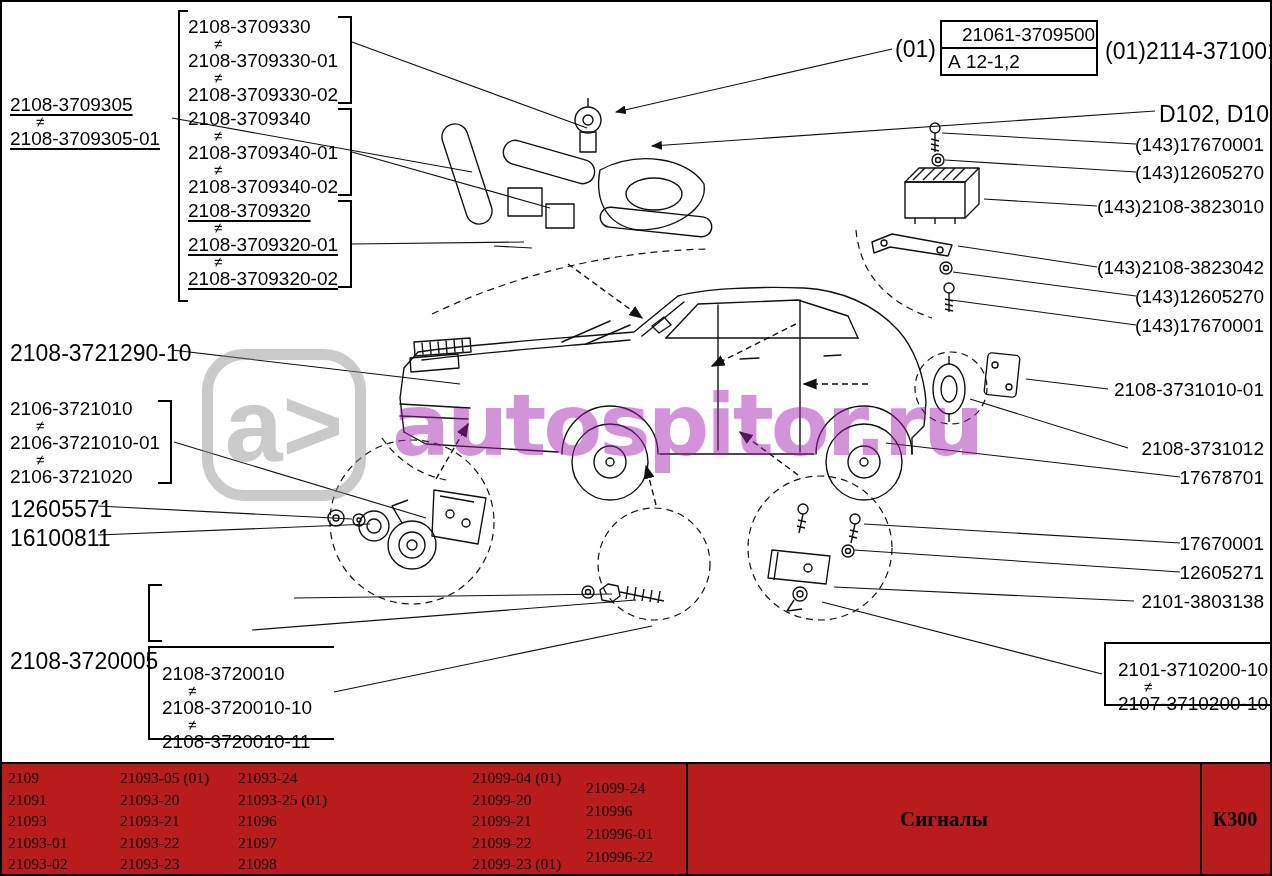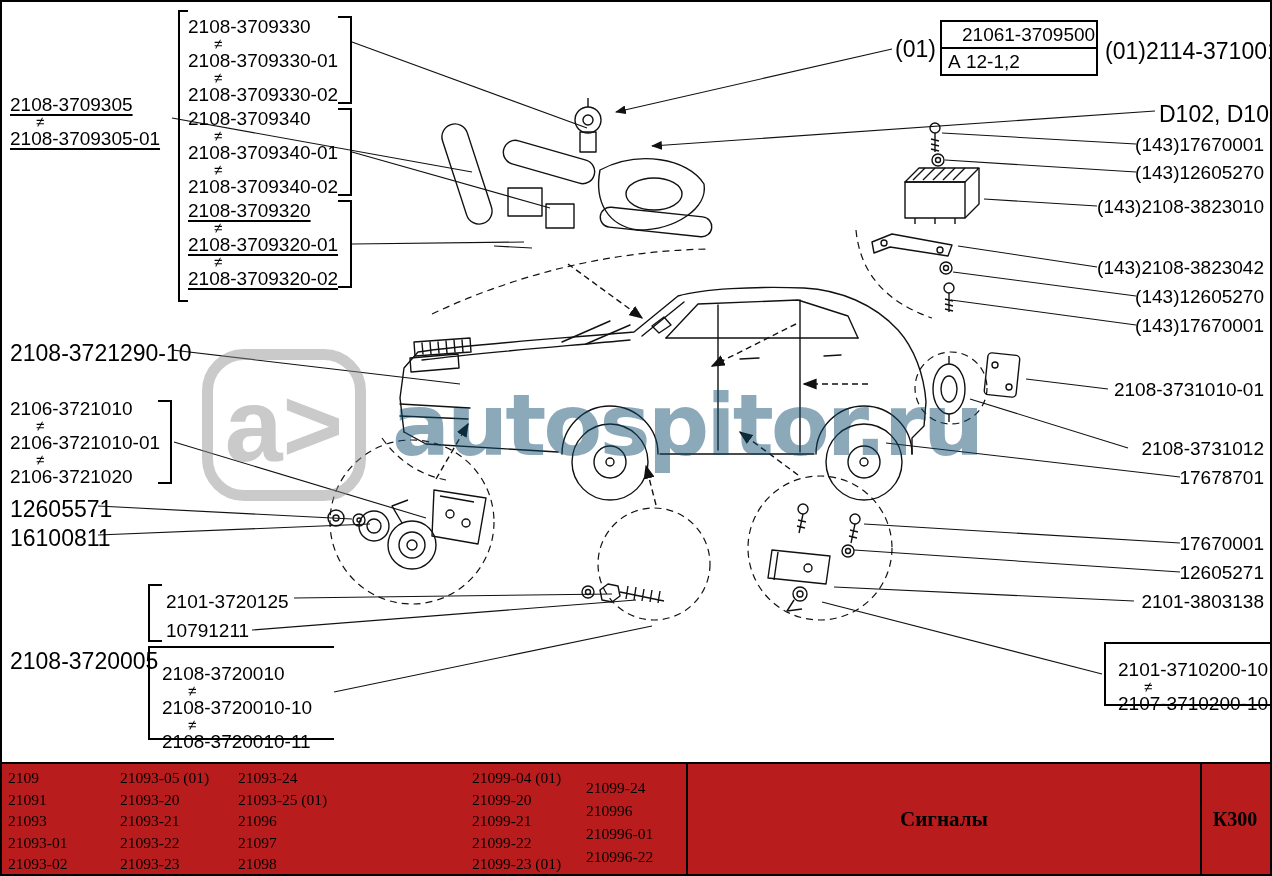--- a/index.html
+++ b/index.html
@@ -18,21 +18,21 @@
   .grp.in{padding:15px 0 0 12px}
   .bracket-r{position:absolute;border:2px solid #000;border-left:none;z-index:9}
   .box-l{position:absolute;border:2px solid #000;border-right:none;z-index:9}
   .lbl-in{position:absolute;left:12px;top:28px;font-size:19px;white-space:nowrap}
   .right-lbl{position:absolute;right:6px;text-align:right;font-size:19px;white-space:nowrap;z-index:10}
   .box61{position:absolute;left:938px;top:18px;width:158px;height:56px;border:2px solid #000;z-index:10;background:transparent}
   .box61 .r1{height:27px;line-height:25px;padding-left:20px;border-bottom:2px solid #000;font-size:19px;white-space:nowrap}
   .box61 .r2{line-height:26px;padding-left:6px;font-size:19px;white-space:nowrap}
   .watermark{position:absolute;left:200px;top:328px;width:900px;height:190px;display:flex;align-items:center;gap:26px;z-index:6;opacity:.47;pointer-events:none}
   .wm-logo{width:164px;height:152px;border:11px solid #8f8f8f;border-radius:42px;display:flex;align-items:center;justify-content:center;color:#8f8f8f;font-size:104px;font-weight:bold;flex:none}
-  .wm-text{color:#0c4a6e;font-size:86px;font-weight:bold;letter-spacing:-3px;font-family:"DejaVu Sans",sans-serif;white-space:nowrap}
+  .wm-text{color:#a21caf;font-size:86px;font-weight:bold;letter-spacing:-3px;font-family:"DejaVu Sans",sans-serif;white-space:nowrap}
   .footer{position:absolute;left:0;right:0;top:760px;bottom:0;border-top:2px solid #000;z-index:12;background:#b91c1c}
   .tcol{position:absolute;top:3px;font-family:"Liberation Serif",serif;font-size:15.5px;line-height:21.5px}
   .tcol div{white-space:nowrap}
   .tcol6{top:12px;line-height:23px}
   .vsep{position:absolute;top:0;bottom:0;border-left:2px solid #000}
   .tcell-title{position:absolute;left:686px;width:512px;top:0;bottom:0;display:flex;align-items:center;justify-content:center;font-family:"Liberation Serif",serif;font-size:21px;font-weight:bold}
   .tcell-code{position:absolute;left:1198px;right:0;top:0;bottom:0;display:flex;align-items:center;justify-content:center;font-family:"Liberation Serif",serif;font-size:20px;font-weight:bold}
 </style>
 </head>
 <body>
@@ -270,24 +270,20 @@
       <div class="pn">2106-3721010-01</div>
       <div class="pn neq">≠</div>
       <div class="pn">2106-3721020</div>
     </div>
   <div class="bracket-r" style="left:156px;top:398px;width:14px;height:84px"></div>
 
   <div class="lbl" style="left:8px;top:494px">12605571</div>
   <div class="lbl" style="left:8px;top:523px">16100811</div>
 
   <div class="box-l" style="left:146px;top:582px;width:14px;height:58px"></div>
-  <div class="grp abs wide" style="left:164px;top:585px">
-      <div class="pn">2101-3720125</div>
-      <div class="pn">10791211</div>
-    </div>
 
   <div class="lbl u" style="left:8px;top:646px">2108-3720005</div>
 
   <div class="box-l" style="left:146px;top:644px;width:186px;height:94px">
     <div class="grp in">
         <div class="pn">2108-3720010</div>
         <div class="pn neq">≠</div>
         <div class="pn">2108-3720010-10</div>
         <div class="pn neq">≠</div>
         <div class="pn">2108-3720010-11</div>

